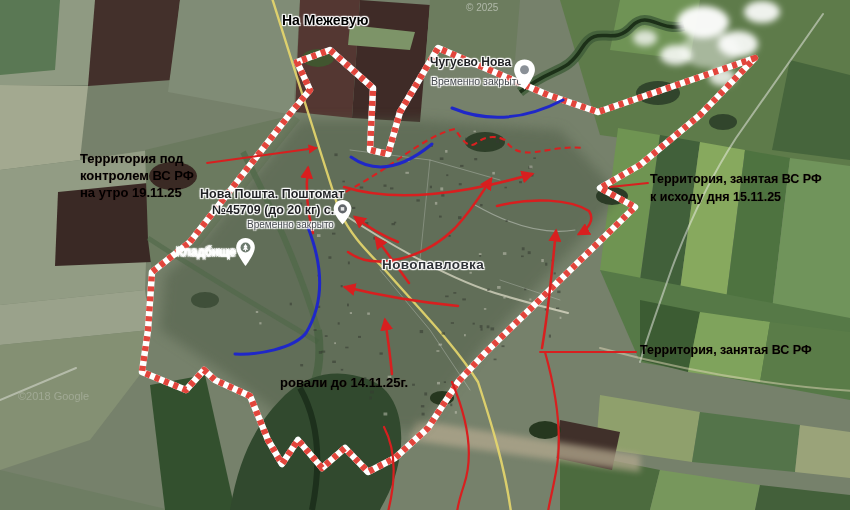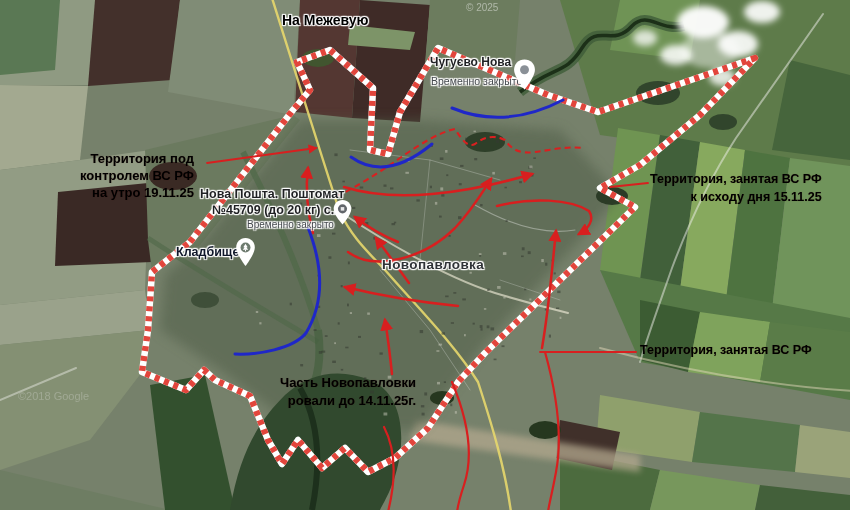--- a/index.html
+++ b/index.html
@@ -1,30 +1,30 @@
 <!DOCTYPE html>
 <html><head>
 <meta charset="utf-8">
 <style>
   html,body{margin:0;padding:0;background:#222;}
   .stage{
     position:relative;width:850px;height:510px;overflow:hidden;
-    font-family:"Liberation Sans",sans-serif;background:#76816b;text-align:right;
+    font-family:"Liberation Sans",sans-serif;background:#76816b;
   }
   .stage svg.base{position:absolute;left:0;top:0;}
   .lbl{position:absolute;white-space:nowrap;line-height:1.15;}
   .halo{
     text-shadow:0 0 2px #fff,0 0 2px #fff,1px 1px 1px #fff,-1px -1px 1px #fff,
                 1px -1px 1px #fff,-1px 1px 1px #fff;
   }
   .maplbl{color:#000000;font-weight:bold;}
   .city{color:#2f3337;font-weight:600;font-size:13.5px;letter-spacing:.4px;padding-left:24px;}
   .poi-title{color:#1f2023;font-weight:bold;font-size:12px;}
   .poi-status{color:#45494e;font-size:10.5px;}
-  .poi-green{color:#0f172a;font-weight:bold;font-size:12.5px;}
+  .poi-green{color:#ffffff;font-weight:normal;font-size:12.5px;}
   .red-note{color:#000000;font-weight:bold;text-shadow:0 0 1px rgba(110,0,0,.3);}
   .red-note div{white-space:nowrap;}
   .note-left{font-size:13px;line-height:17px;}
   .note-sm{font-size:12.5px;line-height:18px;}
   .wm{color:rgba(255,255,255,.45);font-size:10px;}
   .wm2{color:rgba(235,235,235,.28);font-size:11px;}
   .pin{position:absolute;}
 </style>
 </head>
 <body>
@@ -340,17 +340,16 @@
   <div class="lbl red-note note-sm" style="left:650px;top:170px;">
     <div>Территория, занятая ВС РФ</div>
     <div>к исходу дня 15.11.25</div>
   </div>
 
   <div class="lbl red-note note-sm" style="left:640px;top:341px;">
     <div>Территория, занятая ВС РФ</div>
   </div>
 
   <div class="lbl red-note" style="left:280px;top:374px;font-size:13px;line-height:17.5px;">
-    <div>Часть Новопавловки</div>
     <div>ровали до 14.11.25г.</div>
   </div>
 
 </div>
 
 </body></html>

